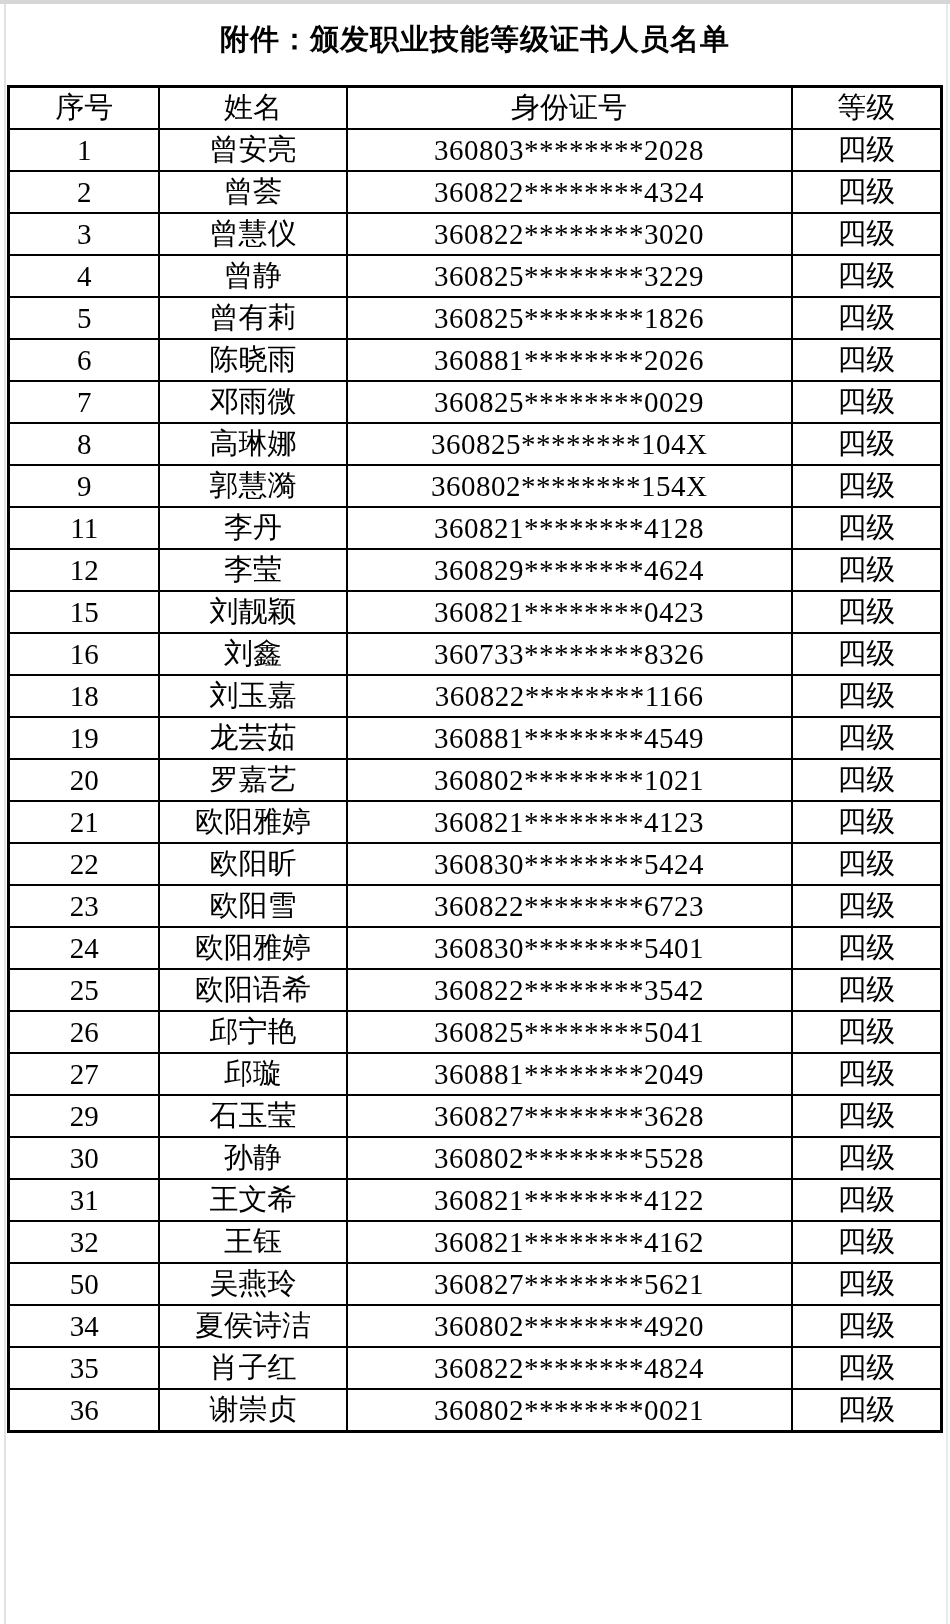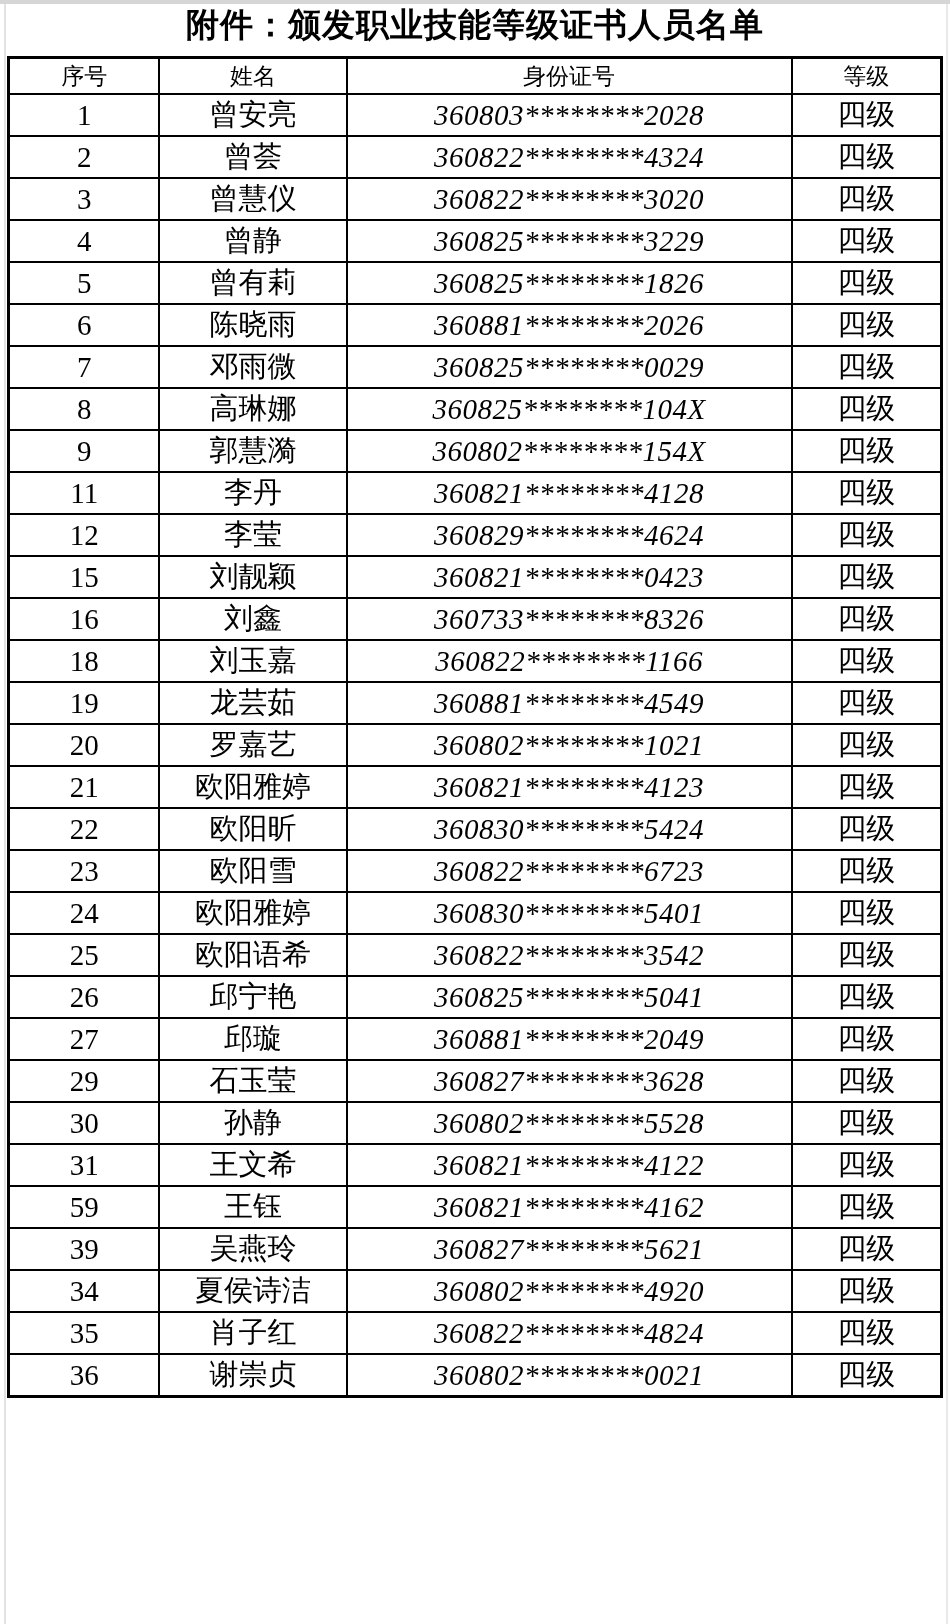--- a/index.html
+++ b/index.html
@@ -26,28 +26,28 @@
     width: 2px; height: 1620px;
     background: #e2e2e2;
   }
   .edge-right {
     position: absolute; left: 946px; top: 4px;
     width: 2px; height: 1620px;
     background: #e9e9e9;
   }
 
   .title-wrap {
-    height: 56px;
+    height: 85px;
     display: flex;
     align-items: center;
     justify-content: center;
     padding-bottom: 6px;
     box-sizing: border-box;
     font-family: "Liberation Sans", "DejaVu Sans", sans-serif;
-    font-size: 33px;
+    font-size: 29px;
     font-weight: bold;
     letter-spacing: 1px;
   }
 
   table.cert-table {
     border-collapse: collapse;
     table-layout: fixed;
     width: 936px;
     margin-left: 7px;
     border: 3px solid #000000;
@@ -57,31 +57,31 @@
     border: 2px solid #000000;
     text-align: center;
     vertical-align: middle;
     padding: 0;
     font-weight: normal;
     overflow: hidden;
     white-space: nowrap;
   }
   .cert-table th {
     height: 34px;
-    font-size: 23px;
+    font-size: 29px;
   }
   .cert-table td {
     height: 37.5px;
     font-size: 29px;
   }
   .col-no    { width: 150px; }
   .col-name  { width: 186px; }
   .col-id    { width: 442px; }
   .col-level { width: 149px; }
-  td.cell-id { letter-spacing: 0.5px; font-style: italic; }
+  td.cell-id { letter-spacing: 0.5px; }
 </style>
 </head>
 <body>
 
 <div class="edge-top"></div>
 <div class="edge-left"></div>
 <div class="edge-right"></div>
 
 <div class="title-wrap">附件：颁发职业技能等级证书人员名单</div>
 
@@ -283,28 +283,28 @@
       </tr>
 
       <tr>
         <td class="cell-no">31</td>
         <td class="cell-name">王文希</td>
         <td class="cell-id">360821********4122</td>
         <td class="cell-level">四级</td>
       </tr>
 
       <tr>
-        <td class="cell-no">59</td>
+        <td class="cell-no">32</td>
         <td class="cell-name">王钰</td>
         <td class="cell-id">360821********4162</td>
         <td class="cell-level">四级</td>
       </tr>
 
       <tr>
-        <td class="cell-no">39</td>
+        <td class="cell-no">50</td>
         <td class="cell-name">吴燕玲</td>
         <td class="cell-id">360827********5621</td>
         <td class="cell-level">四级</td>
       </tr>
 
       <tr>
         <td class="cell-no">34</td>
         <td class="cell-name">夏侯诗洁</td>
         <td class="cell-id">360802********4920</td>
         <td class="cell-level">四级</td>

